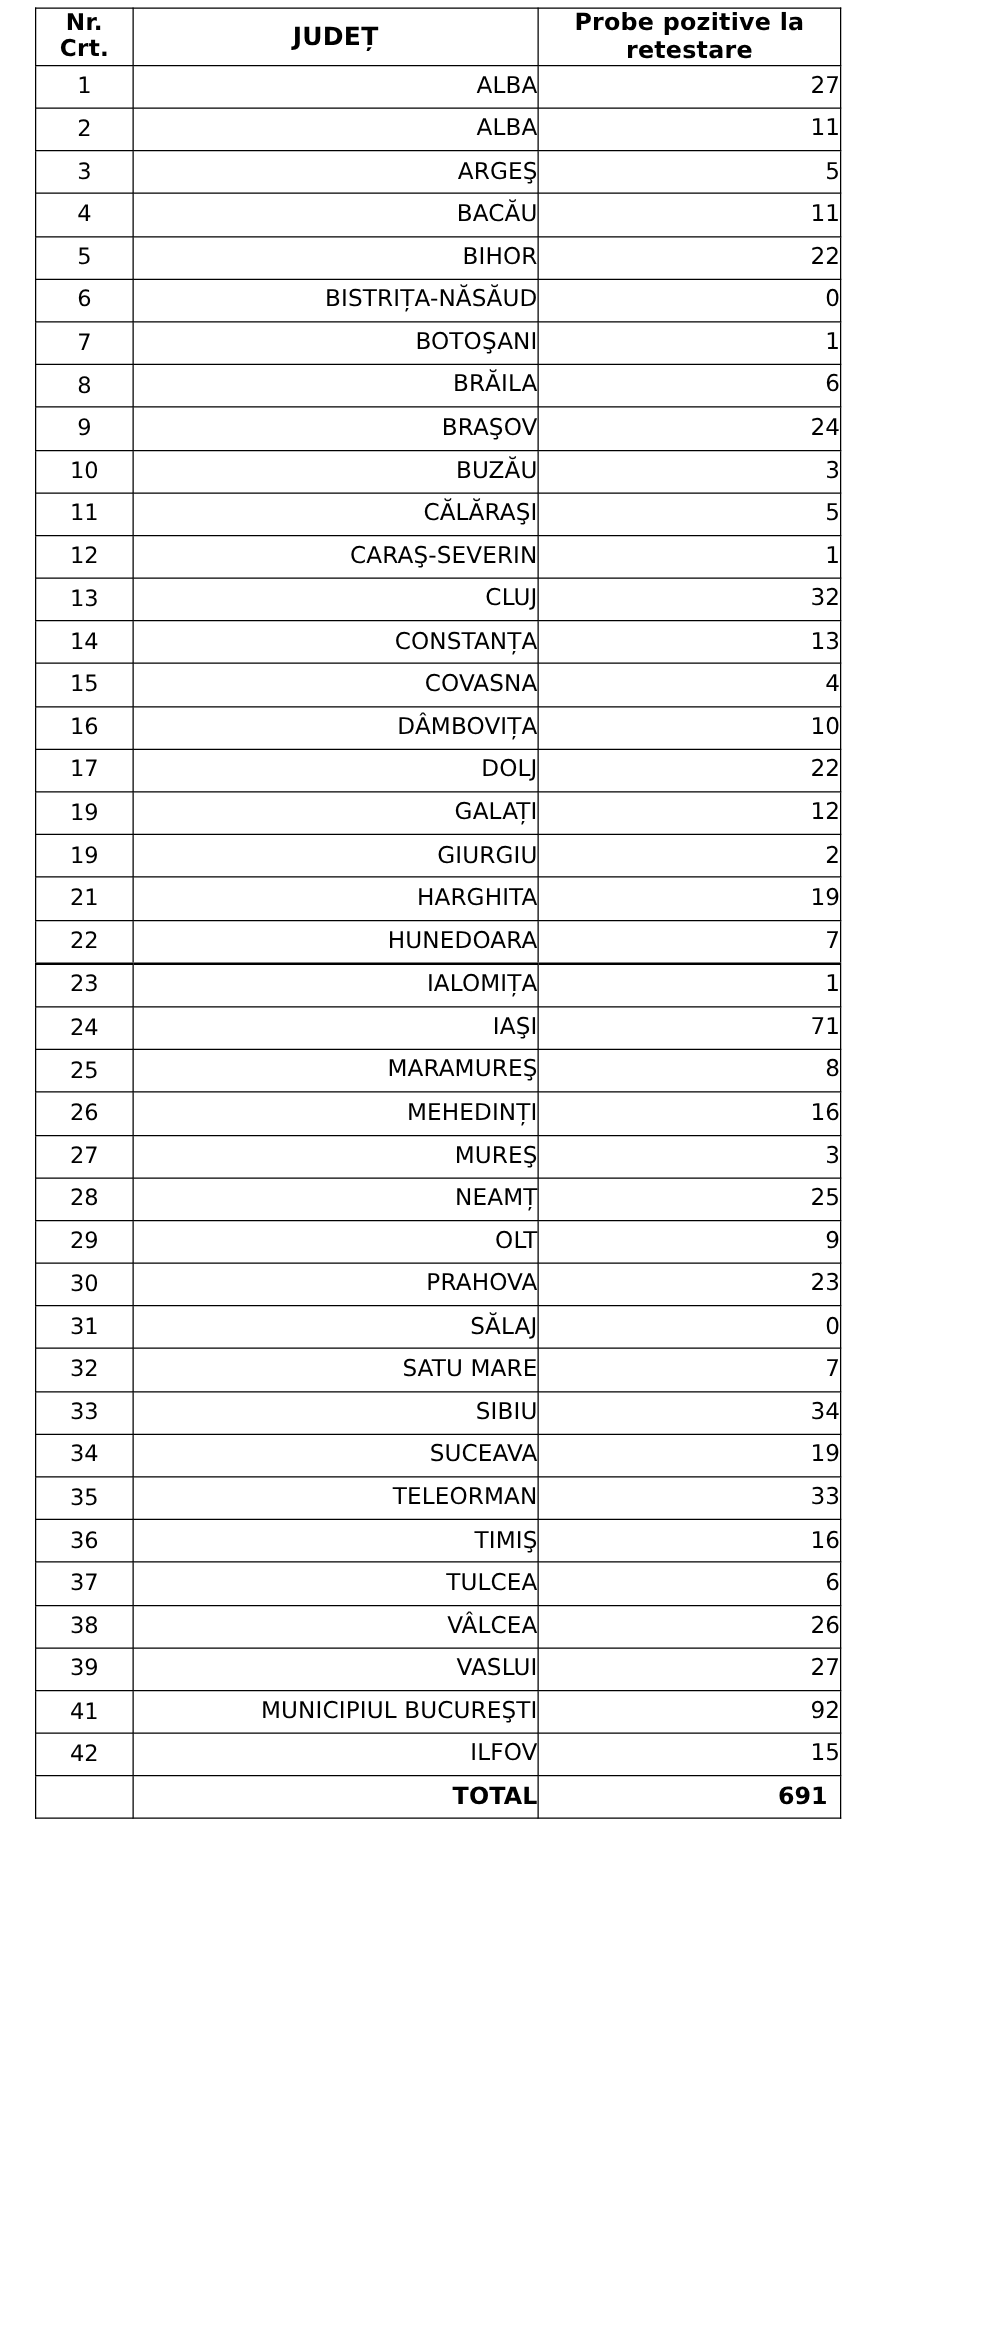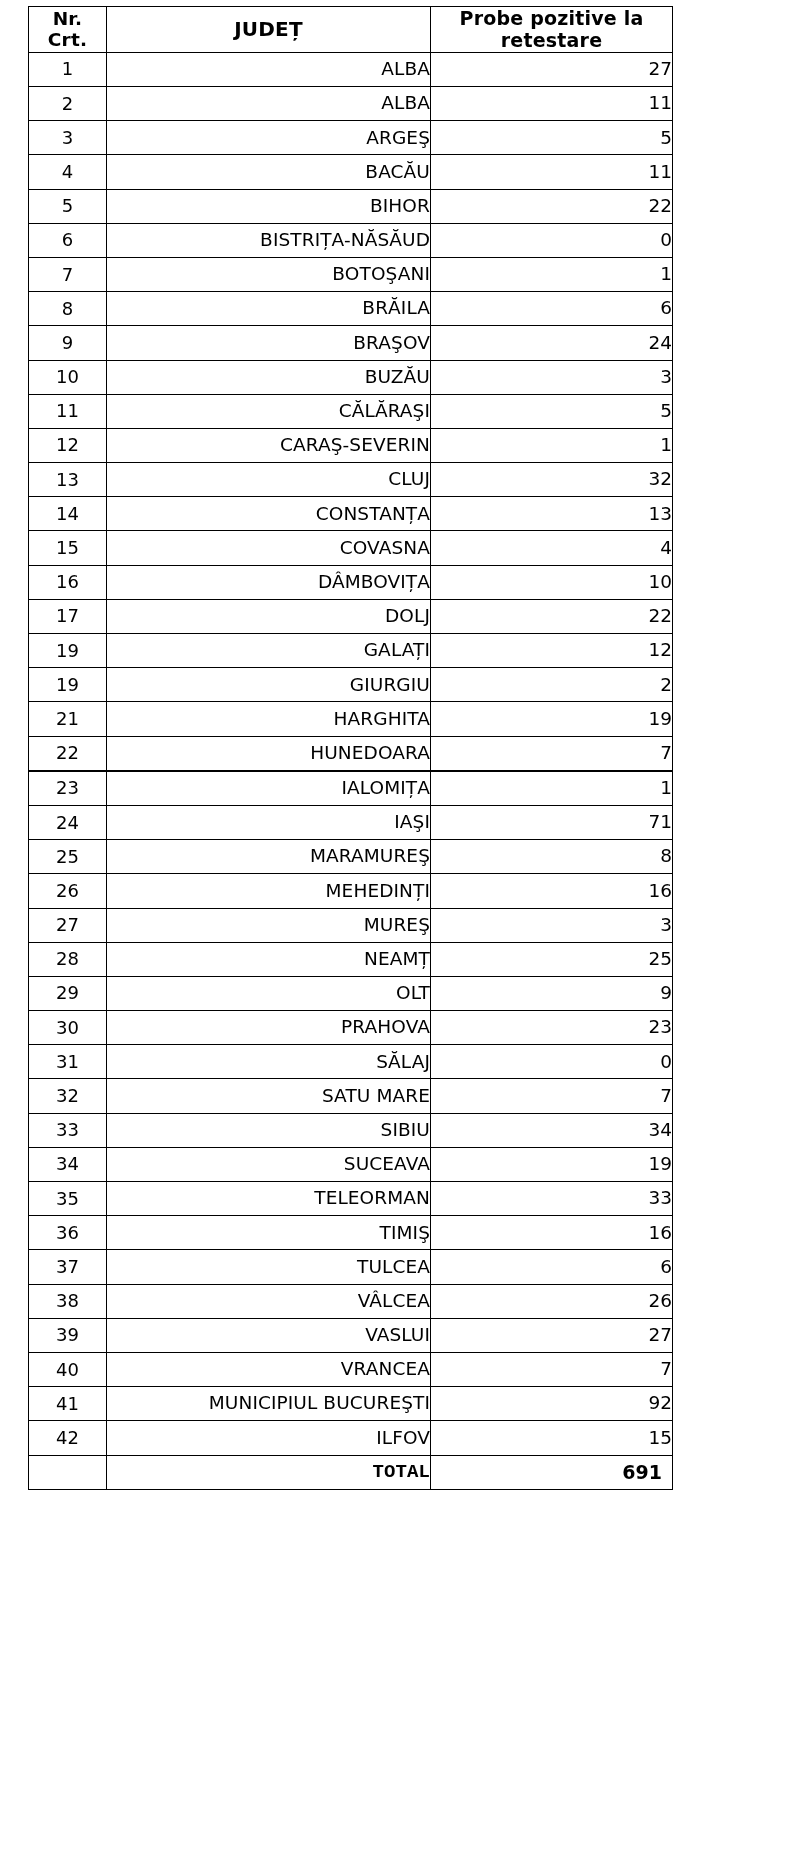--- a/index.html
+++ b/index.html
@@ -71,21 +71,21 @@
   }
   td.val {
     text-align: right;
     padding-right: 10px;
   }
   tr.total td {
     font-weight: bold;
     font-size: 19px;
     height: 33px;
   }
-  tr.total td.judet { padding-left: 23px; font-family: Liberation Mono, monospace; }
+  tr.total td.judet { padding-left: 23px; }
   tr.total td.val { padding-right: 10px; padding-left: 19px; }
 
   
   tr.break-after td {
     border-bottom: 2px solid #000000;
   }
   tr.break-before td {
     border-top: 1px solid #000000;
   }
 </style>
@@ -297,25 +297,20 @@
           <td class="nr">38</td>
           <td class="judet">VÂLCEA</td>
           <td class="val">26</td>
         </tr>
         <tr>
           <td class="nr">39</td>
           <td class="judet">VASLUI</td>
           <td class="val">27</td>
         </tr>
         <tr>
-          <td class="nr">40</td>
-          <td class="judet">VRANCEA</td>
-          <td class="val">7</td>
-        </tr>
-        <tr>
           <td class="nr">41</td>
           <td class="judet">MUNICIPIUL BUCUREŞTI</td>
           <td class="val">92</td>
         </tr>
         <tr>
           <td class="nr">42</td>
           <td class="judet">ILFOV</td>
           <td class="val">15</td>
         </tr>
         <tr class="total">

